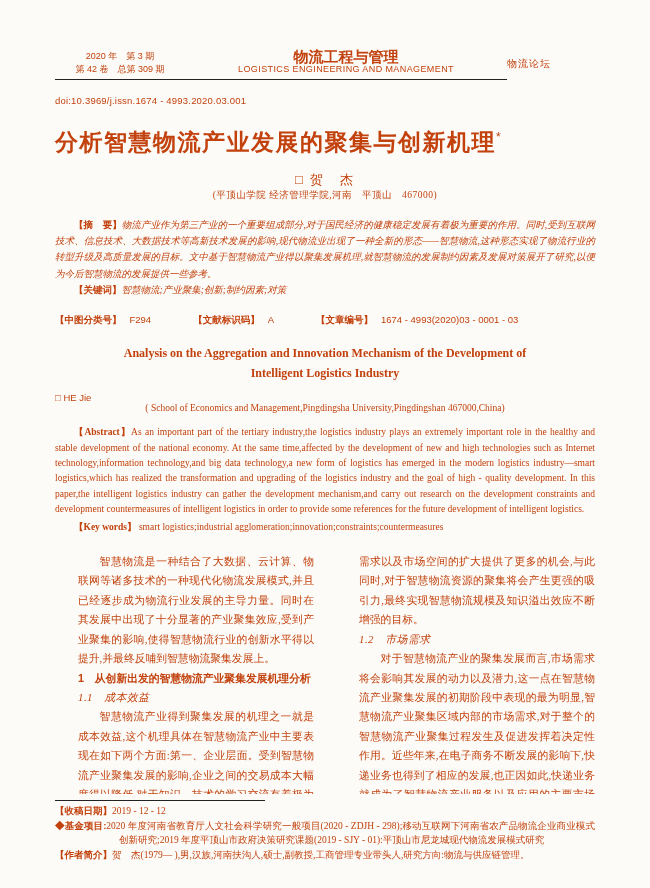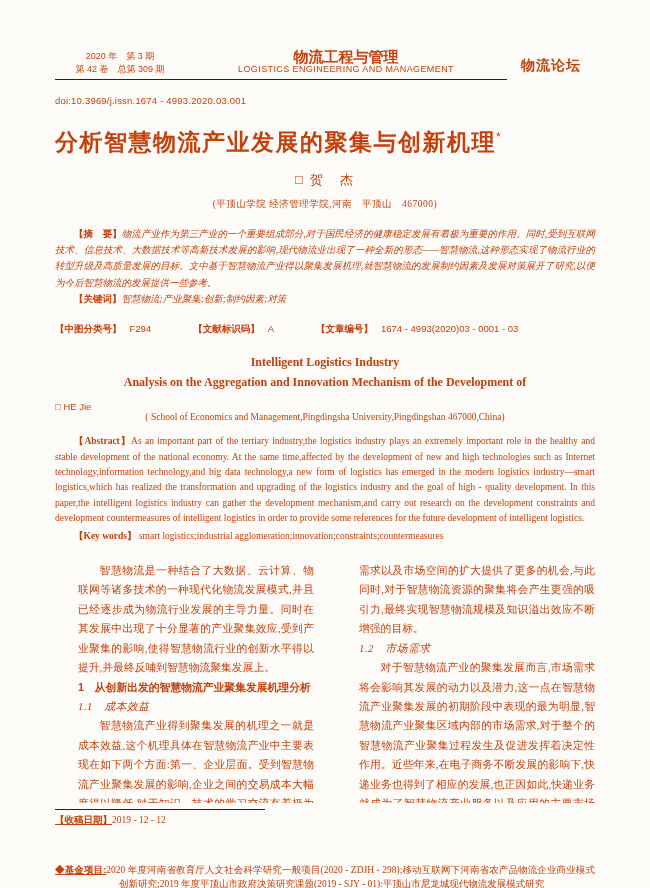--- a/index.html
+++ b/index.html
@@ -16,28 +16,28 @@
   }
   
   .journal-header { display:flex; align-items:flex-start; }
   .jh-main { flex:1; }
   .jh-row { display:flex; align-items:flex-start; }
   .jh-issue { width:130px; text-align:center; font-size:9px; line-height:13px; font-family:"Liberation Sans", sans-serif; }
   .jh-center { flex:1; text-align:center; }
   .jh-name-cn { font-size:15px; font-weight:bold; line-height:13px; font-family:"Liberation Sans", sans-serif; }
   .jh-name-en { font-size:9px; line-height:13px; letter-spacing:.4px; font-family:"Liberation Sans", sans-serif; }
   .header-rule { border-bottom:1.6px solid #222; margin-top:3px; }
-  .jh-column { width:88px; text-align:center; font-size:14px; font-weight:700; padding-top:7px; letter-spacing:1px; font-family:"Liberation Sans", sans-serif; }
+  .jh-column { width:88px; text-align:left; font-size:10px; font-weight:400; padding-top:7px; letter-spacing:1px; font-family:"Liberation Sans", sans-serif; }
   
   .doi-line { margin-top:15px; font-size:9.5px; font-family:"Liberation Sans", sans-serif; letter-spacing:.2px; }
   
   .title-cn { margin-top:21px; text-align:left; font-size:23px; font-weight:bold; letter-spacing:1.5px; font-family:"Liberation Sans", sans-serif; }
   .title-cn sup { font-size:12px; font-weight:normal; }
   .author-cn { margin-top:13px; text-align:center; font-size:13px; letter-spacing:2px; }
-  .affiliation-cn { margin-top:9px; text-align:center; font-size:9.5px; letter-spacing:.5px; }
+  .affiliation-cn { margin-top:0; text-align:center; font-size:9.5px; letter-spacing:.5px; }
   
   .abs-cn { margin-top:15px; font-size:9.5px; line-height:16.2px; text-align:justify; }
   .abs-cn .lbl, .kw-cn .lbl, .meta-line .lbl { font-weight:bold; font-family:"Liberation Sans", sans-serif; font-style:normal; }
   .abs-cn .txt, .kw-cn .txt { font-style:italic; }
   .abs-cn p { text-indent:2em; }
   .kw-cn { font-size:9.5px; line-height:16.2px; text-indent:2em; }
   .meta-line { display:flex; font-size:9.5px; line-height:16.2px; margin-top:14px; text-indent:0; font-family:"Liberation Sans", sans-serif; }
   .meta-line .grp { margin-right:42px; white-space:nowrap; }
   .meta-line .val { margin-left:8px; }
   
@@ -51,22 +51,22 @@
   
   .body-cols { margin-top:17px; display:flex; column-gap:22px; height:242px; overflow:hidden; }
   .col { flex:1; font-size:10.8px; line-height:19.4px; text-align:justify;margin-left:23px; }
   .col p.para { text-indent:2em; }
   .col p.cont { text-indent:0; }
   .col .h1 { font-weight:bold; font-family:"Liberation Sans", sans-serif; text-indent:0; }
   .col .h2 { font-style:italic; text-indent:0; letter-spacing:.5px; }
   
   .footnote { margin-top:6px; font-size:9.5px; line-height:14.6px; }
   .fn-rule { width:210px; border-top:1.6px solid #222; margin-bottom:3px; }
-  .footnote .lbl { font-weight:bold; font-family:"Liberation Sans", sans-serif;text-decoration:underline; }
-  .fn-fund { padding-left:64px; text-indent:-64px; text-align:justify;margin-top:35px; }
+  .footnote .lbl { font-weight:bold; font-family:"Liberation Sans", sans-serif; }
+  .fn-fund { padding-left:64px; text-indent:-64px; text-align:justify; }
   .fn-bio { text-align:justify; }
 </style>
 </head>
 <body>
 
 <div class="page">
 
   <header class="journal-header">
     <div class="jh-main">
       <div class="jh-row">
@@ -94,22 +94,22 @@
     <p><span class="lbl">【摘　要】</span><span class="txt">物流产业作为第三产业的一个重要组成部分,对于国民经济的健康稳定发展有着极为重要的作用。同时,受到互联网技术、信息技术、大数据技术等高新技术发展的影响,现代物流业出现了一种全新的形态——智慧物流,这种形态实现了物流行业的转型升级及高质量发展的目标。文中基于智慧物流产业得以聚集发展机理,就智慧物流的发展制约因素及发展对策展开了研究,以便为今后智慧物流的发展提供一些参考。</span></p>
     <div class="kw-cn"><span class="lbl">【关键词】</span><span class="txt">智慧物流;产业聚集;创新;制约因素;对策</span></div>
     <div class="meta-line">
       <span class="grp"><span class="lbl">【中图分类号】</span><span class="val">F294</span></span>
       <span class="grp"><span class="lbl">【文献标识码】</span><span class="val">A</span></span>
       <span class="grp"><span class="lbl">【文章编号】</span><span class="val">1674 - 4993(2020)03 - 0001 - 03</span></span>
     </div>
   </div>
 
   <div class="title-en">
+    <div>Analysis on the Aggregation and Innovation Mechanism of the Development of</div>
     <div>Intelligent Logistics Industry</div>
-    <div>Analysis on the Aggregation and Innovation Mechanism of the Development of</div>
   </div>
   <div class="author-en">□ HE Jie</div>
   <div class="affiliation-en">( School of Economics and Management,Pingdingsha University,Pingdingshan 467000,China)</div>
   <div class="abs-en">
     <p><span class="lbl">【Abstract】</span><span>As an important part of the tertiary industry,the logistics industry plays an extremely important role in the healthy and stable development of the national economy. At the same time,affected by the development of new and high technologies such as Internet technology,information technology,and big data technology,a new form of logistics has emerged in the modern logistics industry—smart logistics,which has realized the transformation and upgrading of the logistics industry and the goal of high - quality development. In this paper,the intelligent logistics industry can gather the development mechanism,and carry out research on the development constraints and development countermeasures of intelligent logistics in order to provide some references for the future development of intelligent logistics.</span></p>
   </div>
   <div class="kw-en"><span class="lbl">【Key words】</span> <span>smart logistics;industrial agglomeration;innovation;constraints;countermeasures</span></div>
 
   <div class="body-cols">
     <div class="col">

